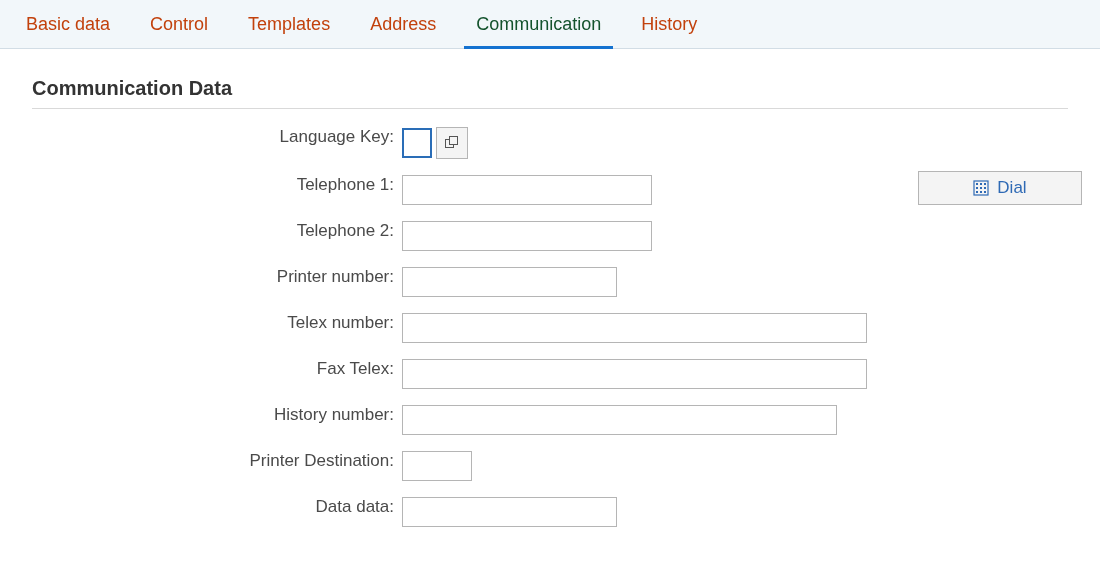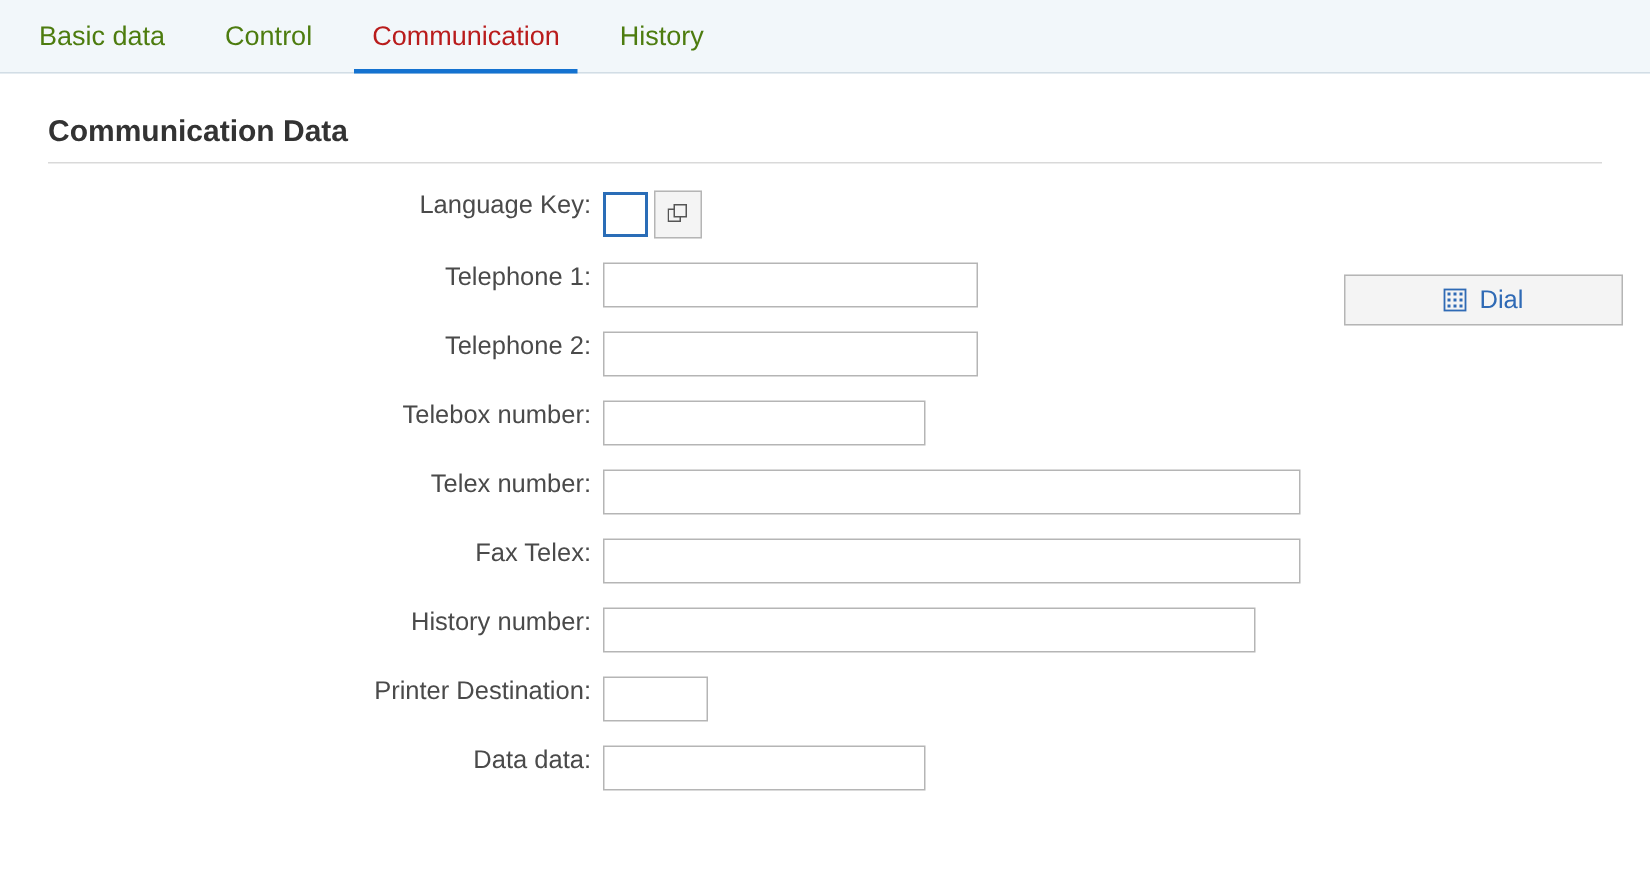--- a/index.html
+++ b/index.html
@@ -19,28 +19,28 @@
     display: flex;
     align-items: center;
     height: 48px;
     background: #f2f7fa;
     border-bottom: 1px solid #d2dde5;
     padding: 0 0 0 6px;
   }
   .tab {
     padding: 0 20px;
     font-size: 18px;
-    color: #4d7c0f;
+    color: #c2410c;
     line-height: 48px;
     height: 48px;
     cursor: pointer;
     position: relative;
   }
   .tab.active {
-    color: #b91c1c;
+    color: #14532d;
   }
   .tab.active::after {
     content: "";
     position: absolute;
     left: 8px;
     right: 8px;
     bottom: -1px;
     height: 3px;
     background: #1472d0;
   }
@@ -117,43 +117,44 @@
     justify-content: center;
     cursor: pointer;
     box-sizing: border-box;
   }
 
   
   .dial-btn {
     position: absolute;
     top: 62px;
     right: 18px;
-    width: 186px;
+    width: 164px;
     height: 34px;
     border: 1px solid #b5b5b5;
     background: #f4f4f4;
     display: flex;
     align-items: center;
     justify-content: center;
     gap: 8px;
     font-size: 17px;
     color: #2f6ab5;
     cursor: pointer;
     box-sizing: border-box;
-    margin-top: 12px;
   }
 
   svg { display: block; }
 </style>
 </head>
 <body>
 
 <div class="tab-strip">
   <div class="tab"><span>Basic data</span></div>
   <div class="tab"><span>Control</span></div>
+  <div class="tab"><span>Templates</span></div>
+  <div class="tab"><span>Address</span></div>
   <div class="tab active"><span>Communication</span></div>
   <div class="tab"><span>History</span></div>
 </div>
 
 <div class="section">
   <h2 class="section-title">Communication Data</h2>
   <hr class="section-divider">
 </div>
 
 <div class="form">
@@ -199,21 +200,21 @@
   </div>
 
   <div class="row">
     <div class="label">Telephone 2:</div>
     <div class="field-wrap">
       <input class="text w-tel" type="text" value="" style="">
     </div>
   </div>
 
   <div class="row">
-    <div class="label">Telebox number:</div>
+    <div class="label">Printer number:</div>
     <div class="field-wrap">
       <input class="text w-telebox" type="text" value="" style="">
     </div>
   </div>
 
   <div class="row">
     <div class="label">Telex number:</div>
     <div class="field-wrap">
       <input class="text w-telex" type="text" value="" style="">
     </div>

